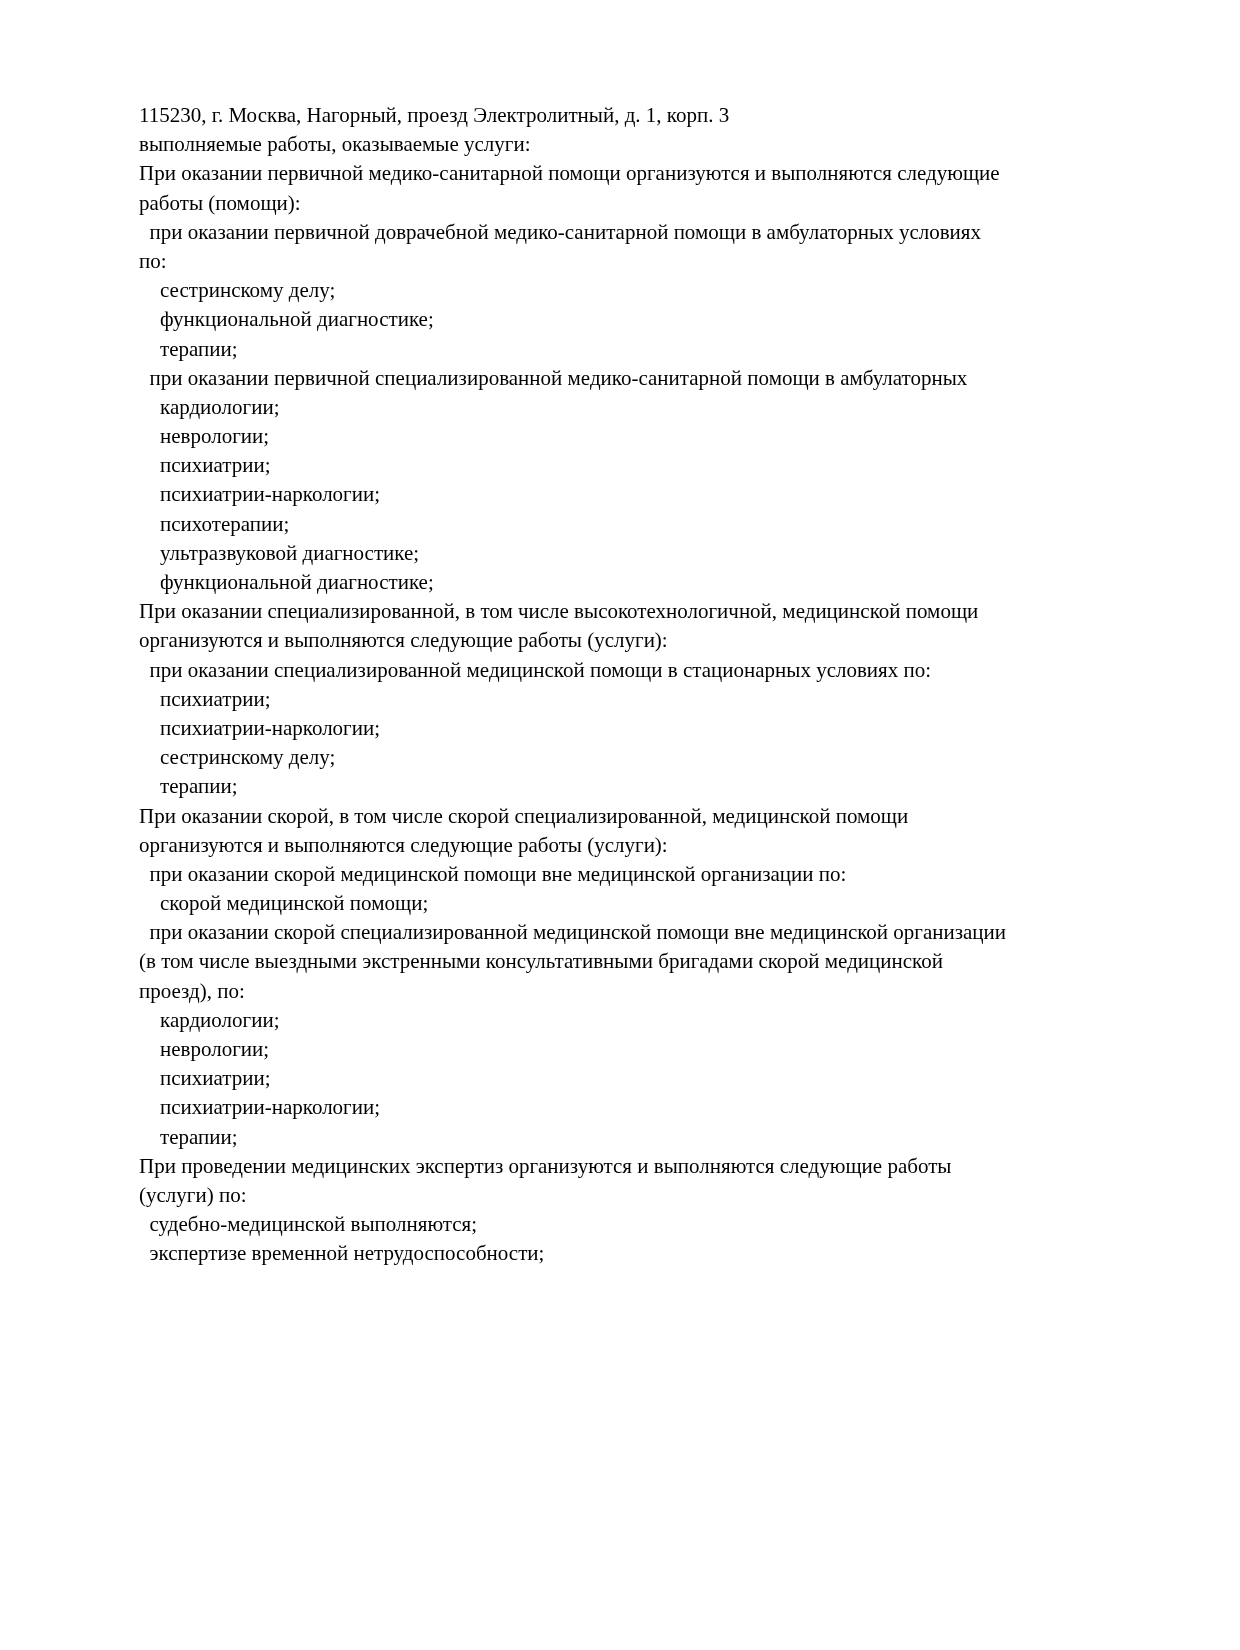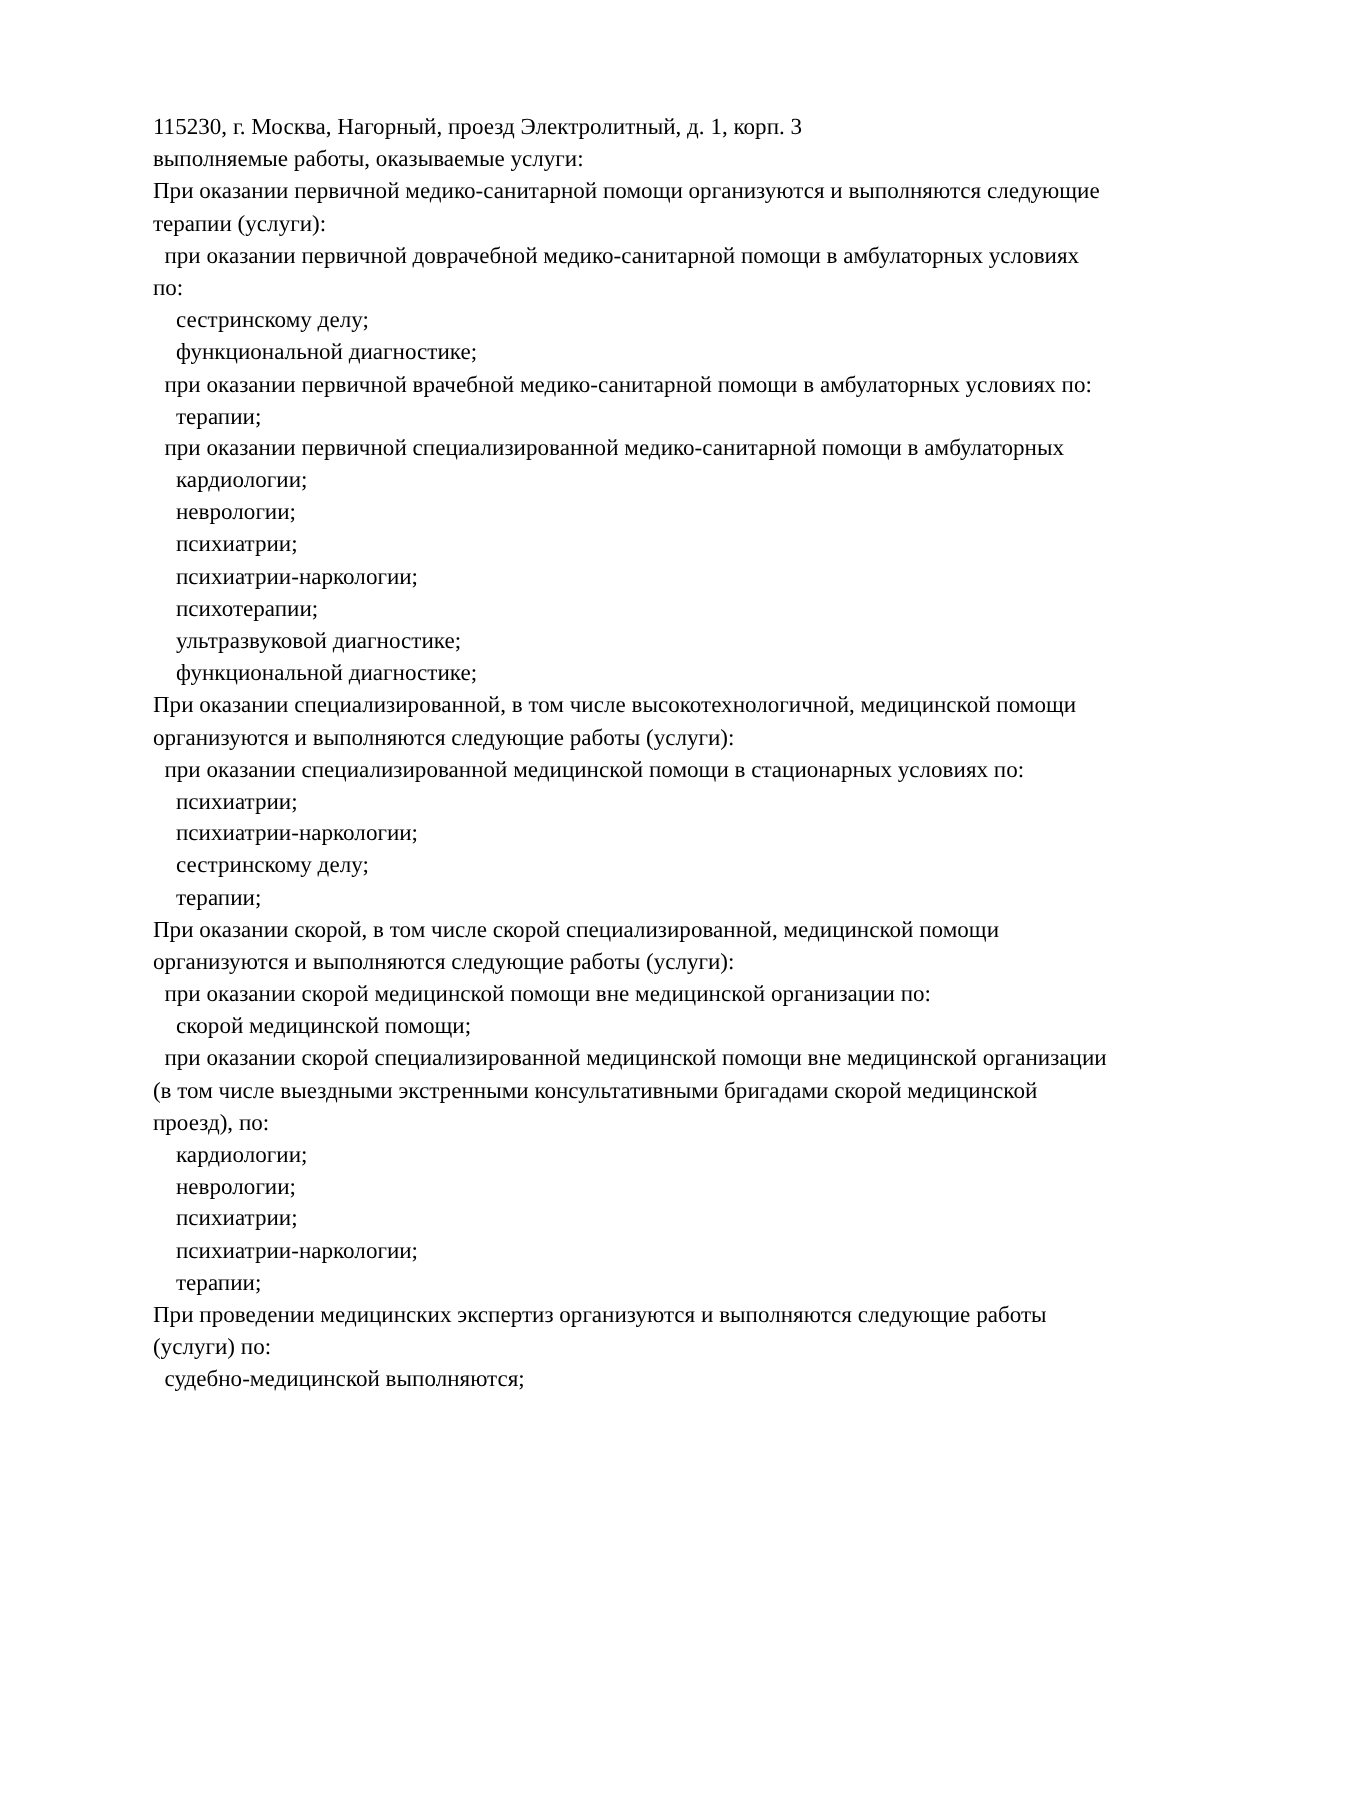--- a/index.html
+++ b/index.html
@@ -30,26 +30,25 @@
   }
 </style>
 </head>
 <body>
 
 <div class="page">
   <div class="doc">
       <div class="line">115230, г. Москва, Нагорный, проезд Электролитный, д. 1, корп. 3</div>
       <div class="line">выполняемые работы, оказываемые услуги:</div>
       <div class="line">При оказании первичной медико-санитарной помощи организуются и выполняются следующие</div>
-      <div class="line">терапии (услуги):</div>
+      <div class="line">работы (помощи):</div>
       <div class="line">  при оказании первичной доврачебной медико-санитарной помощи в амбулаторных условиях</div>
       <div class="line">по:</div>
       <div class="line">    сестринскому делу;</div>
       <div class="line">    функциональной диагностике;</div>
-      <div class="line">  при оказании первичной врачебной медико-санитарной помощи в амбулаторных условиях по:</div>
       <div class="line">    терапии;</div>
       <div class="line">  при оказании первичной специализированной медико-санитарной помощи в амбулаторных</div>
       <div class="line">    кардиологии;</div>
       <div class="line">    неврологии;</div>
       <div class="line">    психиатрии;</div>
       <div class="line">    психиатрии-наркологии;</div>
       <div class="line">    психотерапии;</div>
       <div class="line">    ультразвуковой диагностике;</div>
       <div class="line">    функциональной диагностике;</div>
       <div class="line">При оказании специализированной, в том числе высокотехнологичной, медицинской помощи</div>
@@ -67,14 +66,15 @@
       <div class="line">(в том числе выездными экстренными консультативными бригадами скорой медицинской</div>
       <div class="line">проезд), по:</div>
       <div class="line">    кардиологии;</div>
       <div class="line">    неврологии;</div>
       <div class="line">    психиатрии;</div>
       <div class="line">    психиатрии-наркологии;</div>
       <div class="line">    терапии;</div>
       <div class="line">При проведении медицинских экспертиз организуются и выполняются следующие работы</div>
       <div class="line">(услуги) по:</div>
       <div class="line">  судебно-медицинской выполняются;</div>
+      <div class="line">  экспертизе временной нетрудоспособности;</div>
     </div>
 </div>
 
 </body></html>

